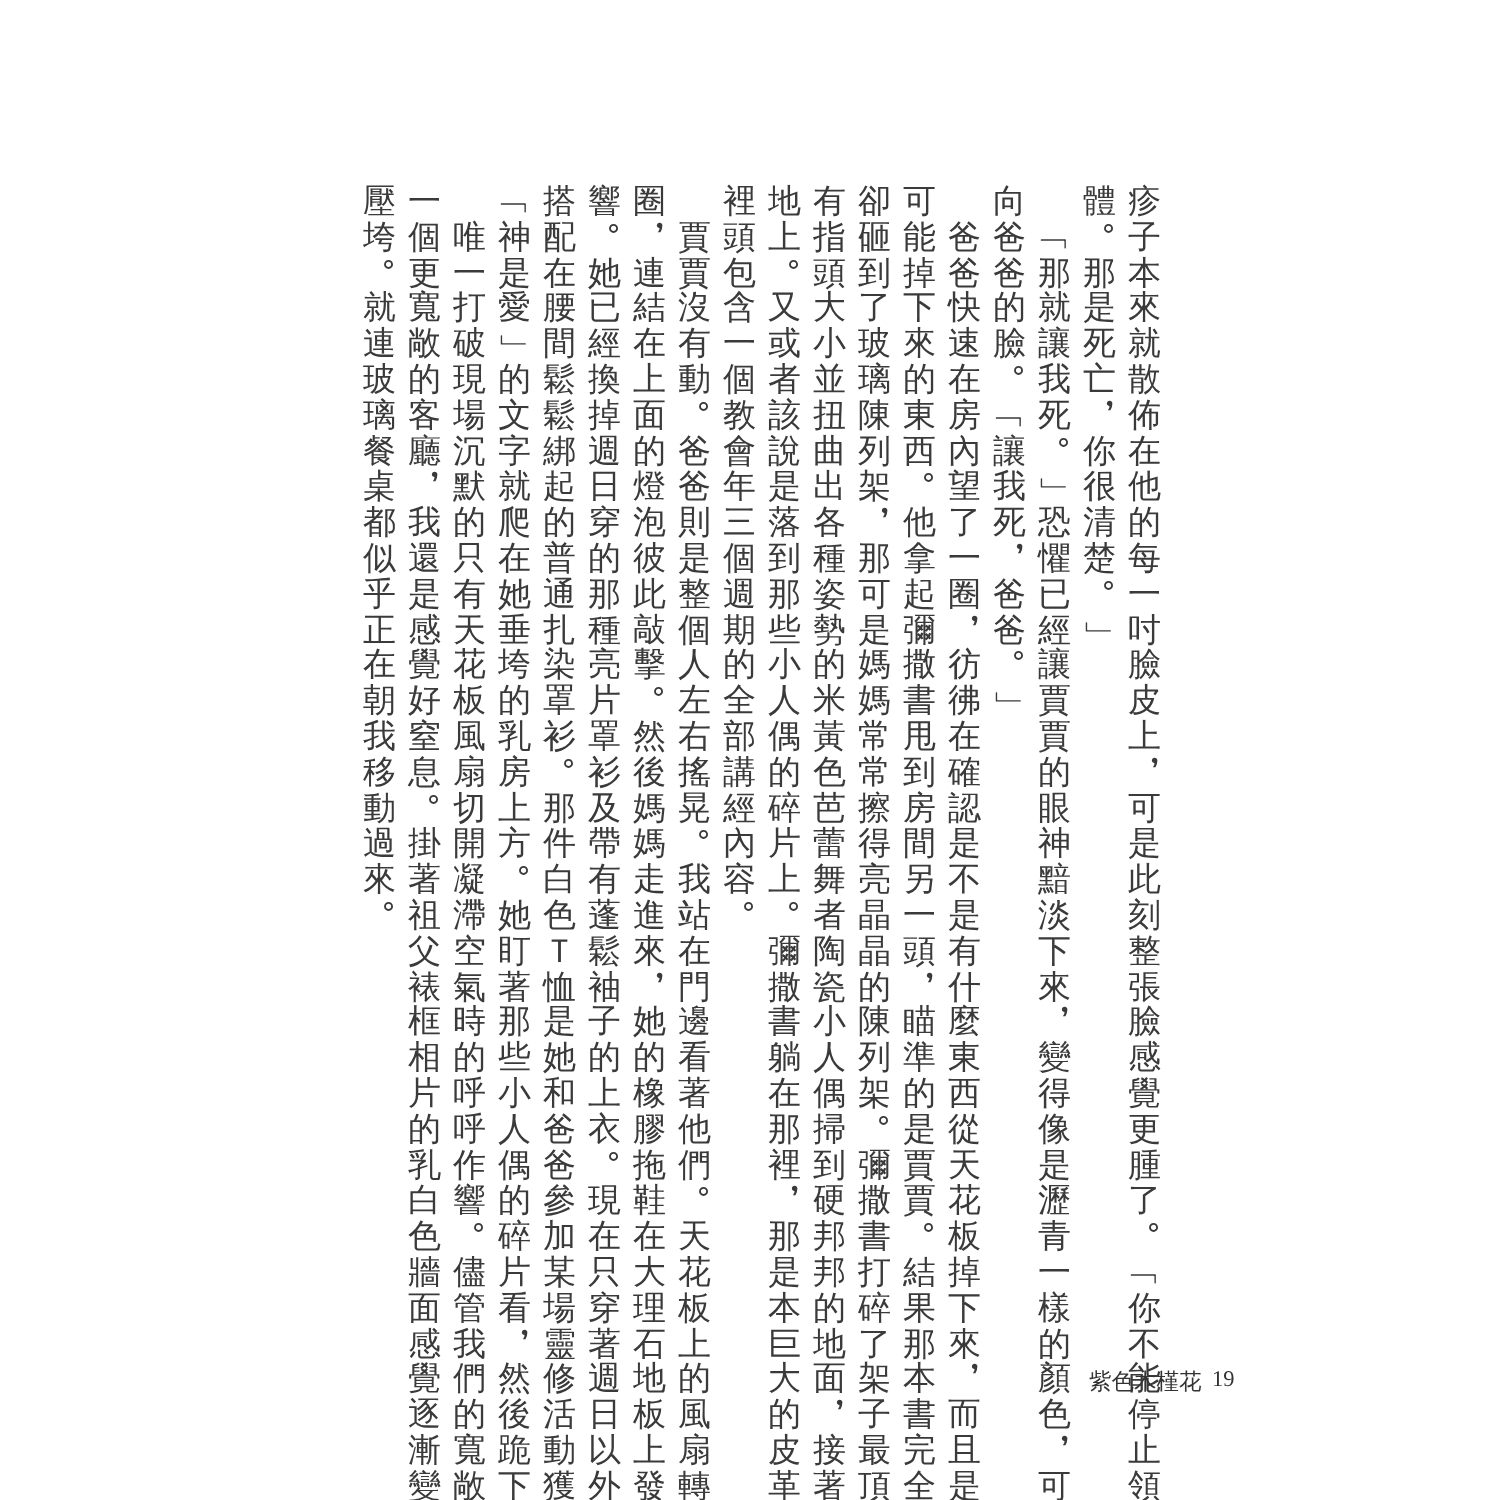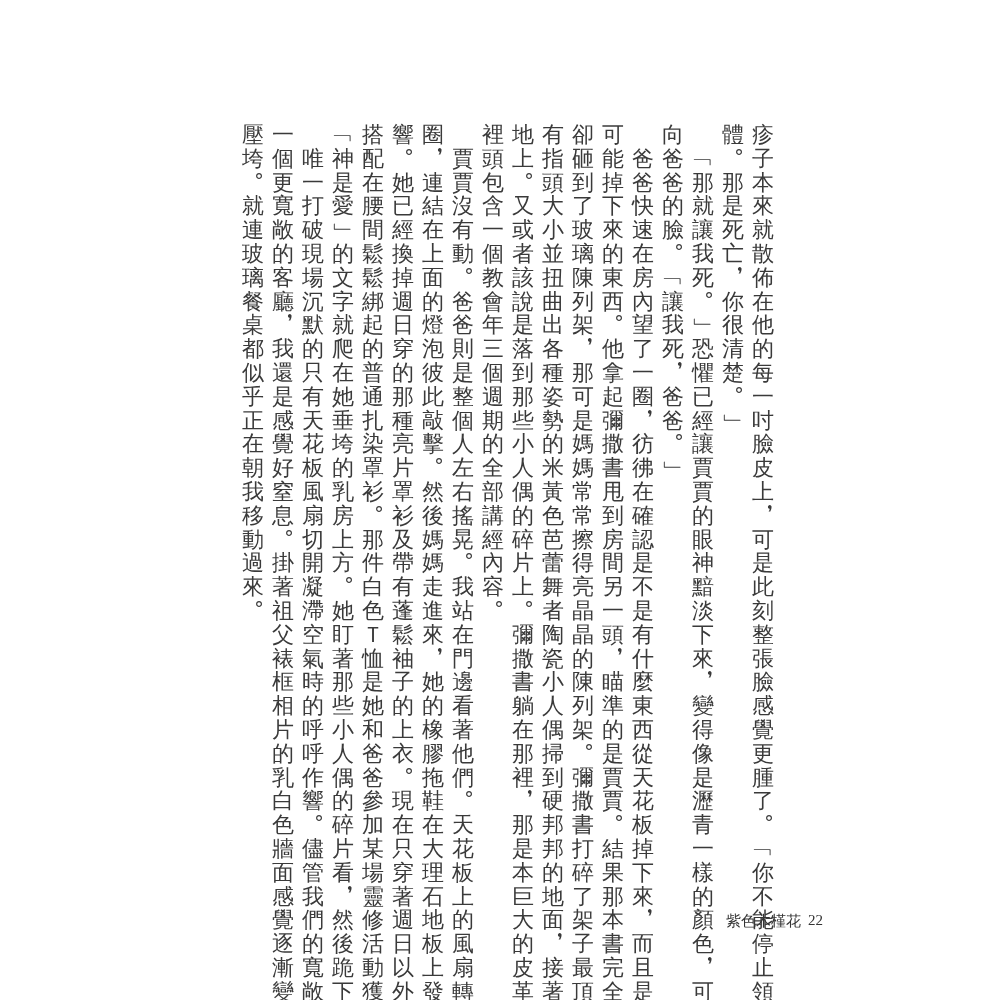--- a/index.html
+++ b/index.html
@@ -638,15 +638,15 @@
         <span class="ch">我</span>
         <span class="ch">移</span>
         <span class="ch">動</span>
         <span class="ch">過</span>
         <span class="ch">來</span>
         <span class="ch punct">︒</span>
       </div>
     </div>
   <div class="footer">
     <span class="footer-title">紫色木槿花</span>
-    <span class="footer-page">22</span>
+    <span class="footer-page">19</span>
   </div>
 </div>
 
 </body></html>

